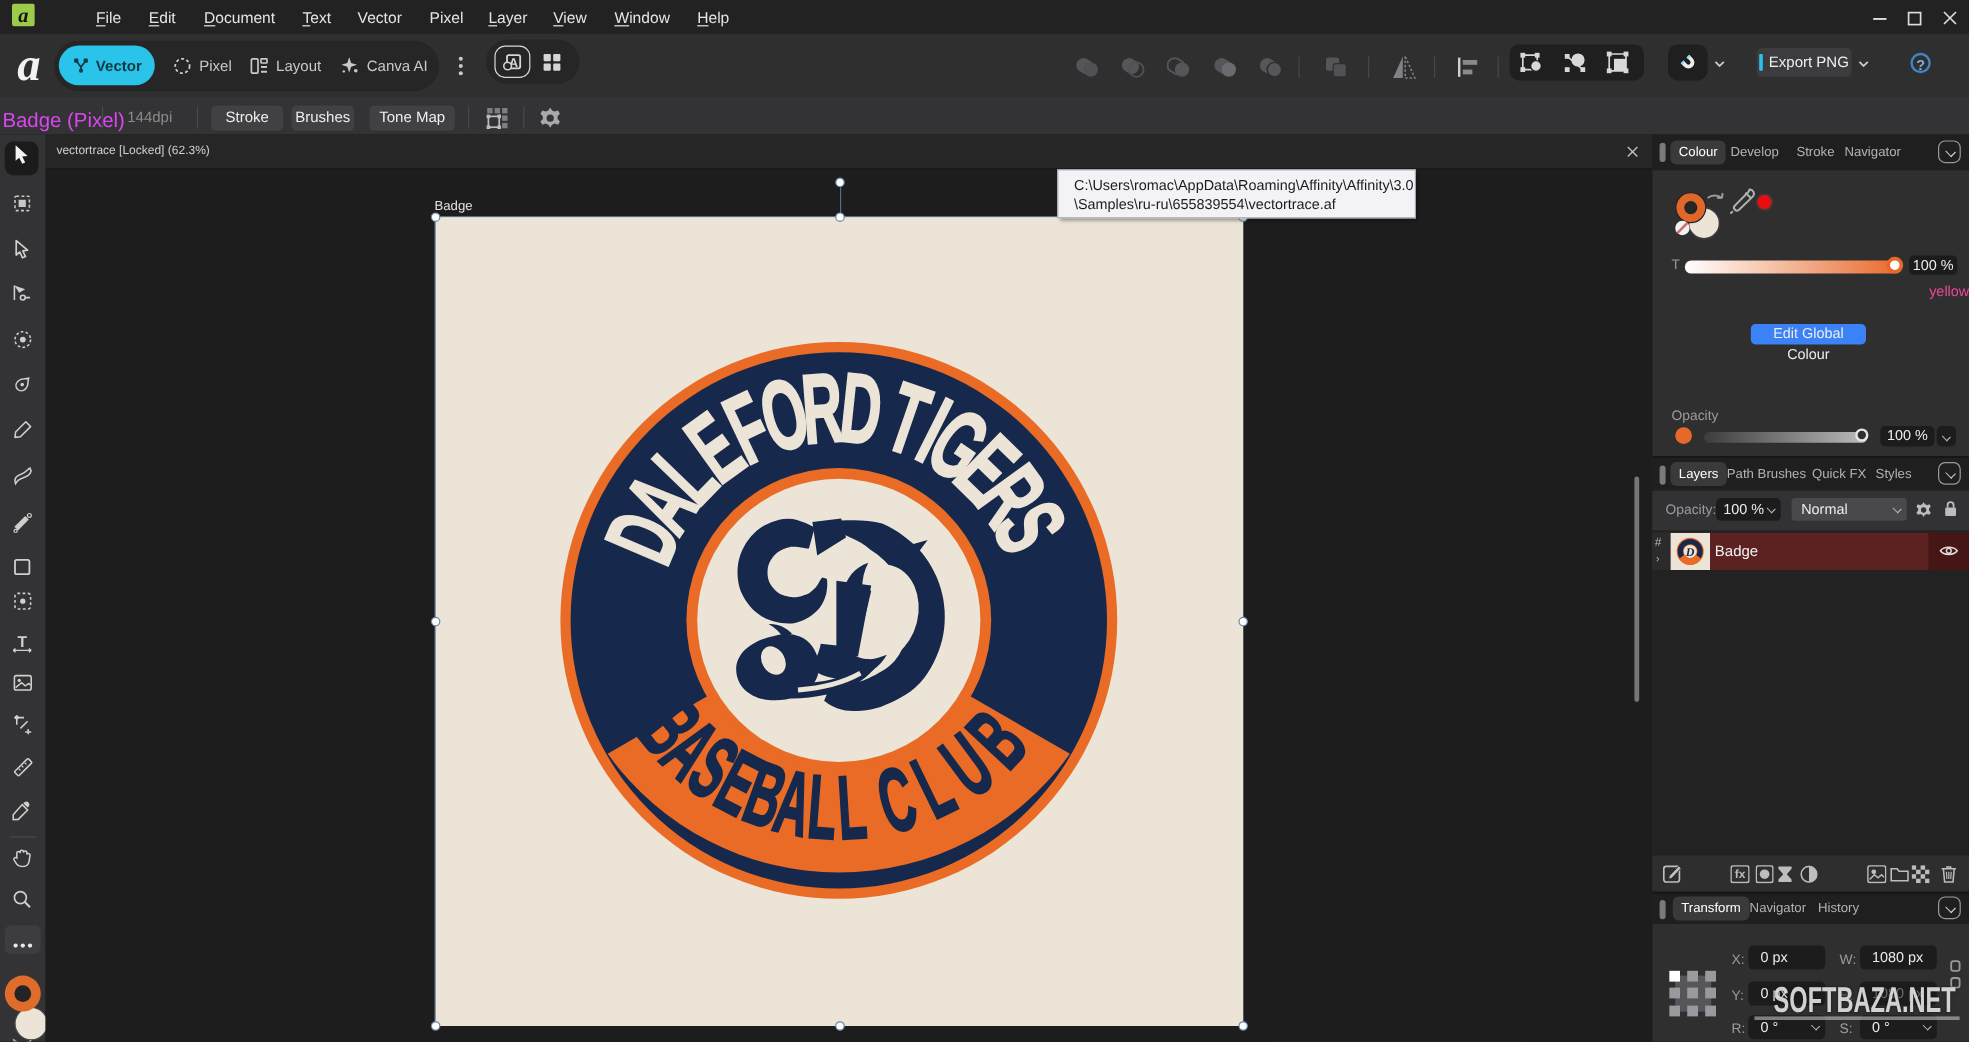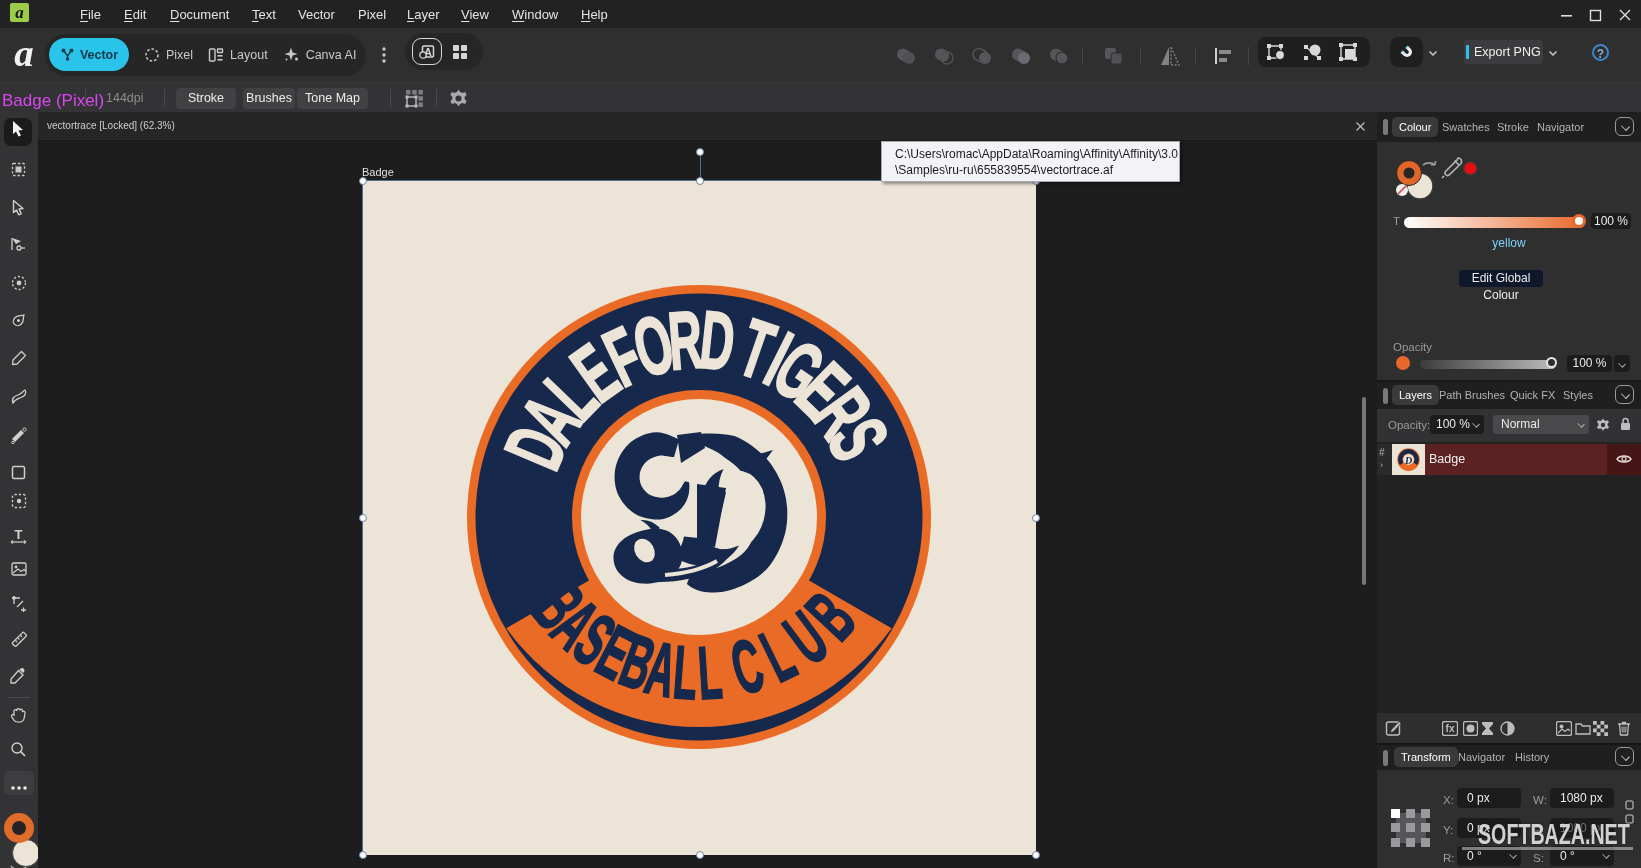--- a/index.html
+++ b/index.html
@@ -215,21 +215,21 @@
       </svg>
     <div class="abs" style="left:1592px;top:16px;width:17px;height:17px;border-radius:50%;border:2px solid #3f86c8;color:#7db2e0;font-size:12px;font-weight:bold;text-align:center;line-height:17px">?</div>
   </div>
   <div id="ctxbar">
     <div class="abs" style="left:2px;top:8px;font-size:17px;color:#d946ef">Badge (Pixel)</div>
     <div class="ctxsep" style="left:85px"></div>
     <div class="abs" style="left:106px;top:8px;font-size:12.5px;color:#8b8b8b">144dpi</div>
     <div class="ctxsep" style="left:164px"></div>
     <div class="ctxbtn" style="left:176px;width:60px">Stroke</div>
     <div class="ctxbtn" style="left:243px;width:52px">Brushes</div>
-    <div class="ctxbtn" style="left:297px;width:71px">Tone Map</div>
+    <div class="ctxbtn" style="left:308px;width:71px">Tone Map</div>
     <div class="ctxsep" style="left:390px"></div>
     <svg class="abs" style="left:405px;top:6px" width="19" height="19" viewBox="0 0 19 19">
         <g fill="#7e7e82">
           <rect x="1" y="1" width="4.5" height="4.5"></rect>
           <rect x="7.2" y="1" width="4.5" height="4.5"></rect>
           <rect x="13.4" y="1" width="4.5" height="4.5"></rect>
           <rect x="13.4" y="7.2" width="4.5" height="4.5"></rect>
           <rect x="13.4" y="13.4" width="4.5" height="4.5"></rect>
         </g>
         <rect x="2" y="8" width="9" height="9" fill="none" stroke="#bdbdbf" stroke-width="1.4"></rect>
@@ -447,21 +447,21 @@
     <div class="handle" style="left:658px;top:710px"></div>
     <div class="handle" style="left:994px;top:710px"></div>
     <div id="tooltip">C:\Users\romac\AppData\Roaming\Affinity\Affinity\3.0<br>\Samples\ru-ru\655839554\vectortrace.af</div>
     <div class="abs" style="left:1324px;top:256px;width:4px;height:188px;background:#767679;border-radius:2px"></div>
   </div>
   <div id="rightpanel">
 
     <div class="ptabs" style="top:0">
       <div class="dragpill"></div>
       <div class="ptab sel" style="left:15px">Colour</div>
-      <div class="ptab" style="left:65px">Swatches</div>
+      <div class="ptab" style="left:65px">Develop</div>
       <div class="ptab" style="left:120px">Stroke</div>
       <div class="ptab" style="left:160px">Navigator</div>
       <div class="chevbox"></div>
     </div>
     <svg class="abs" style="left:8px;top:42px" width="100" height="54" viewBox="0 0 90 54">
       <circle cx="30" cy="32" r="13" fill="#ece4d6" stroke="#3a3a3b" stroke-width="1.5"></circle>
       <circle cx="19" cy="19" r="12.5" fill="#e0662a" stroke="#242425" stroke-width="1"></circle>
       <circle cx="19" cy="19" r="5.5" fill="#262627"></circle>
       <circle cx="12" cy="36" r="6" fill="#f2f2f2"></circle>
       <path d="M7.8 40.2 L16.2 31.8" stroke="#d06a6a" stroke-width="2"></path>
@@ -470,22 +470,22 @@
           <path d="M18 2 a3.5 3.5 0 0 1 3 5.5 L9 19 a2.5 2.5 0 0 1-3.5-3.5 L17 4 Z" fill="none" stroke="#b0b0b0" stroke-width="1.7"></path>
           <path d="M14.5 4.5 L19 9" stroke="#b0b0b0" stroke-width="1.7"></path>
           <path d="M4 20 L2 22" stroke="#b0b0b0" stroke-width="1.7"></path>
         </g>
       <circle cx="80.4" cy="14.4" r="6.7" fill="#e60e10" stroke="#3a3a3b" stroke-width="1.5"></circle>
     </svg>
     <div class="lab" style="left:16px;top:103px">T</div>
     <div class="abs" style="left:27px;top:104.5px;width:181px;height:11px;border-radius:6px;background:linear-gradient(to right,#ffffff,#e8682a)"></div>
     <div class="abs" style="left:195px;top:102px;width:14px;height:14px;border-radius:50%;background:#fff;border:3px solid #e8682a"></div>
     <div class="field" style="left:214px;top:101px;width:40px;height:16px;line-height:16px;text-align:center">100 %</div>
-    <div class="abs" style="left:0;top:124px;width:264px;text-align:center;font-size:12px;color:#7dd3fc">yellow</div>
-    <div class="abs" style="left:82px;top:158px;width:84px;height:17px;background:#0f172a;border-radius:4px;color:#ececec;font-size:12px;text-align:center;line-height:17px">Edit Global Colour</div>
+    <div class="abs" style="left:0;top:124px;width:264px;text-align:right;font-size:12px;color:#ec4899">yellow</div>
+    <div class="abs" style="left:82px;top:158px;width:96px;height:17px;background:#3b82f6;border-radius:4px;color:#ececec;font-size:12px;text-align:center;line-height:17px">Edit Global Colour</div>
     <div class="lab" style="left:16px;top:229px">Opacity</div>
     <div class="abs" style="left:19px;top:244px;width:14px;height:14px;border-radius:50%;background:#e8682a"></div>
     <div class="abs" style="left:43px;top:248px;width:136px;height:9px;border-radius:5px;background:linear-gradient(to right,#3c3c3d,#bdbdbd)"></div>
     <div class="abs" style="left:169px;top:245px;width:11px;height:11px;border-radius:50%;background:#2f2f30;border:2px solid #e6e6e6"></div>
     <div class="field" style="left:190px;top:243px;width:45px;height:17px;line-height:17px;text-align:center">100 %</div>
     <div class="field" style="left:237px;top:243px;width:16px;height:17px"><span class="cw" style="right:4px"></span></div>
 
     <div class="abs" style="left:0;top:268px;width:264px;height:2px;background:#161617"></div>
     <div class="ptabs" style="top:270px;height:27px">
       <div class="dragpill" style="top:6px"></div>

